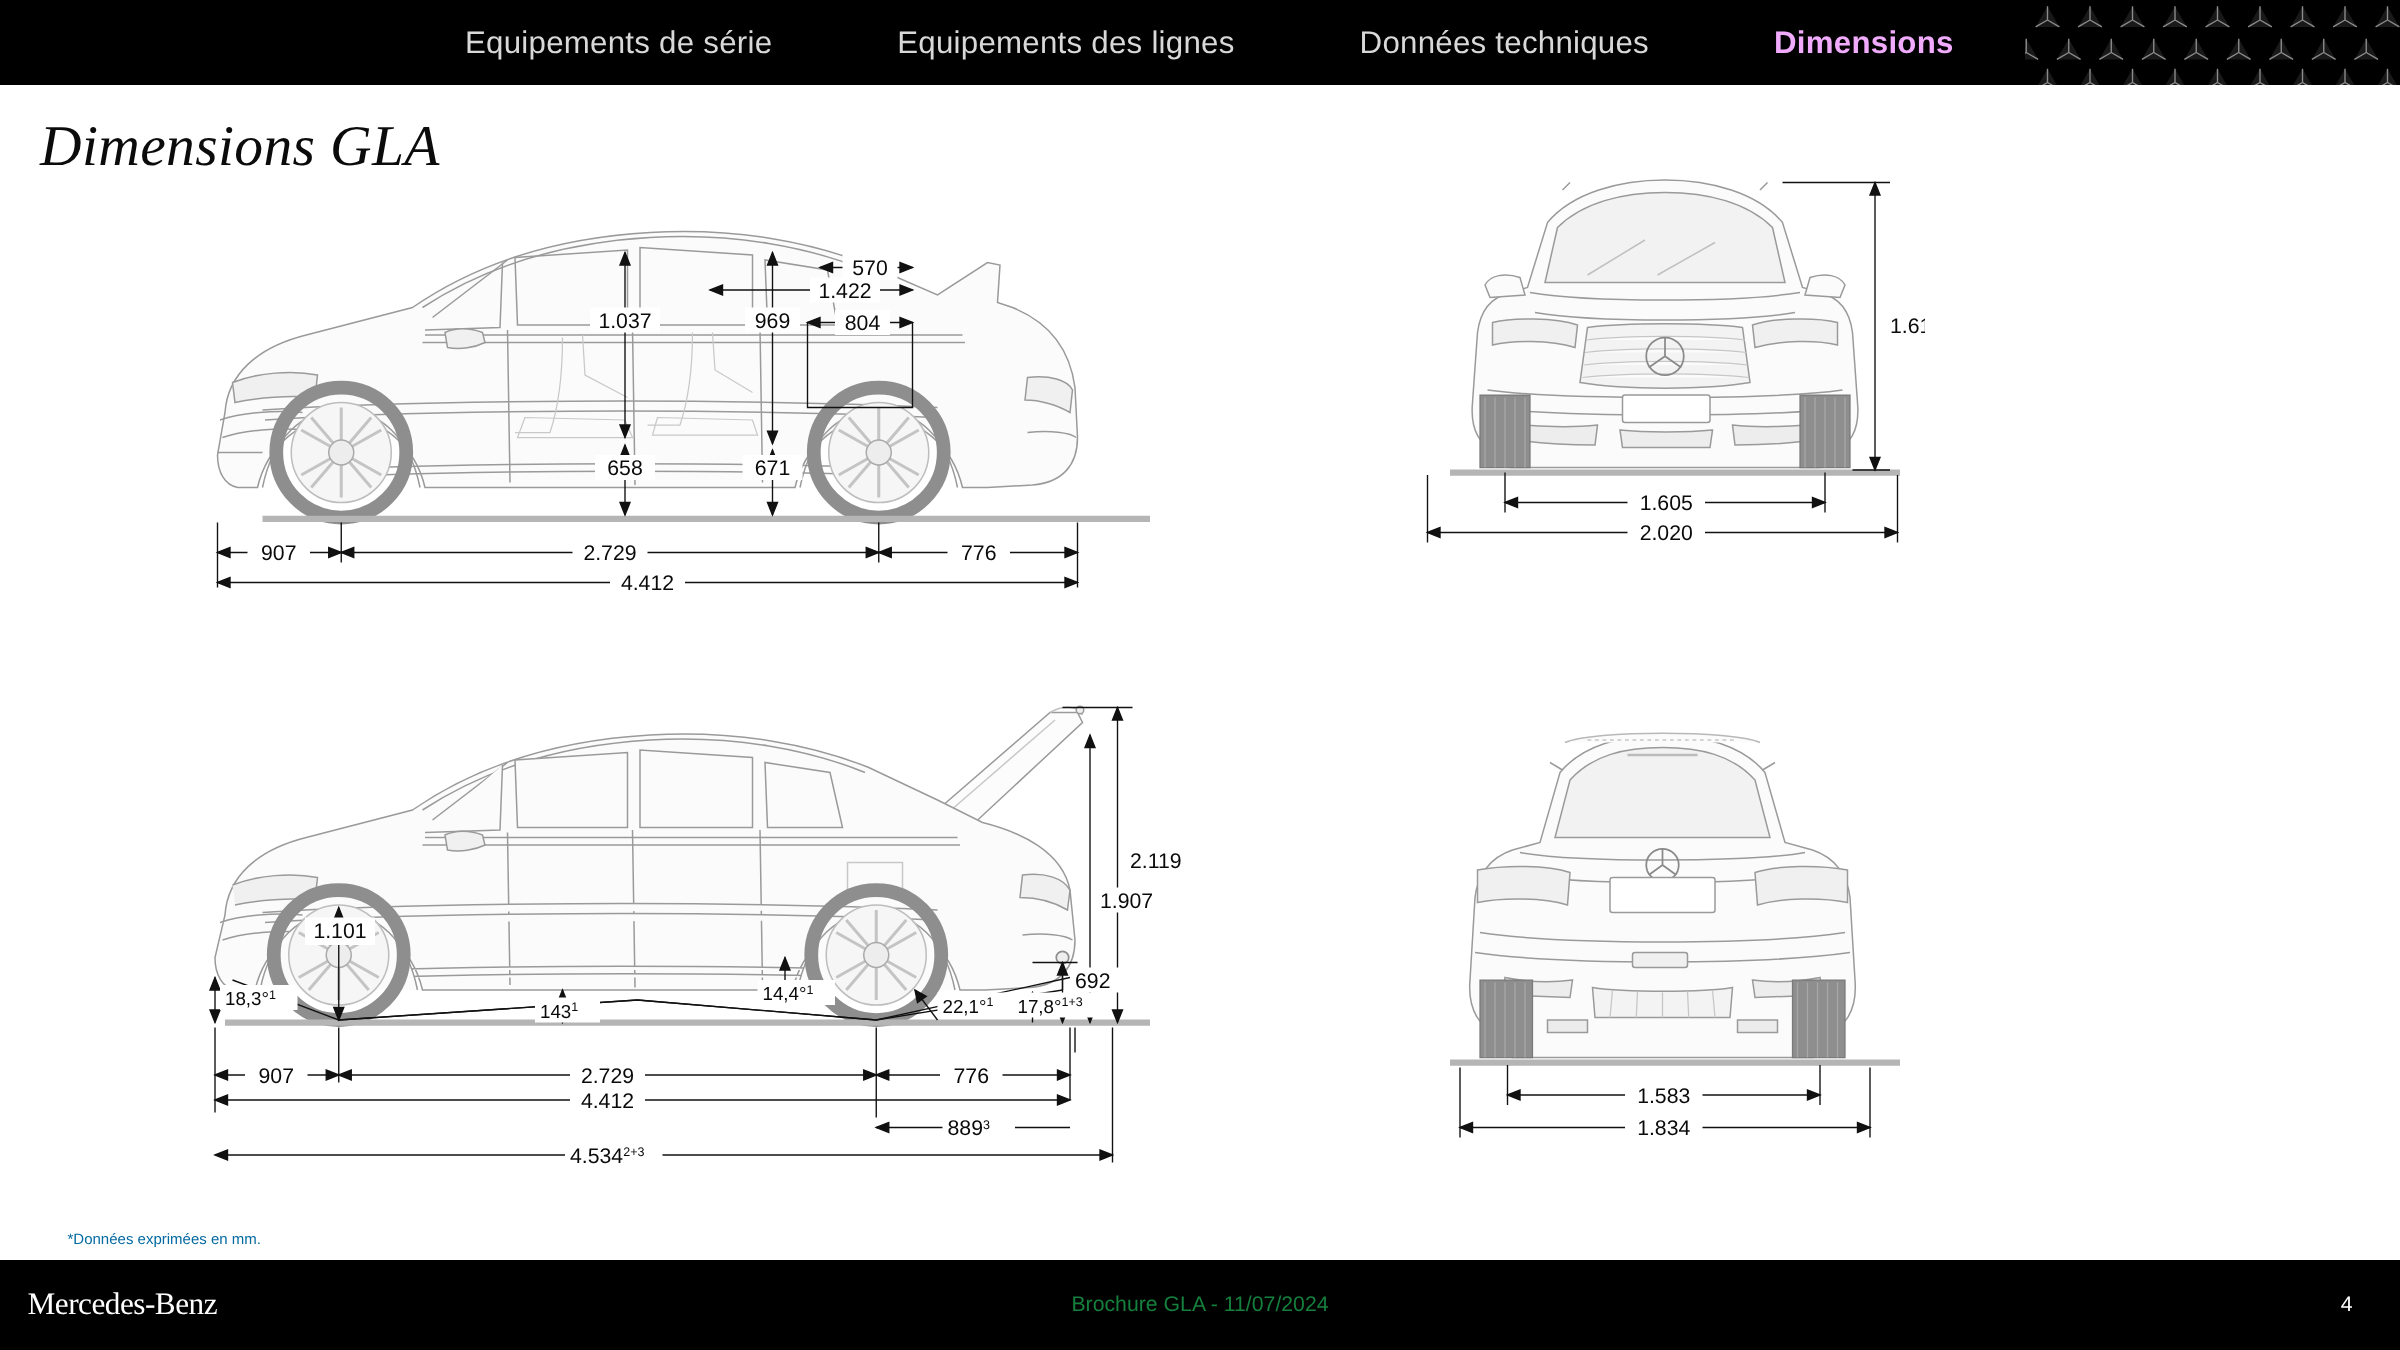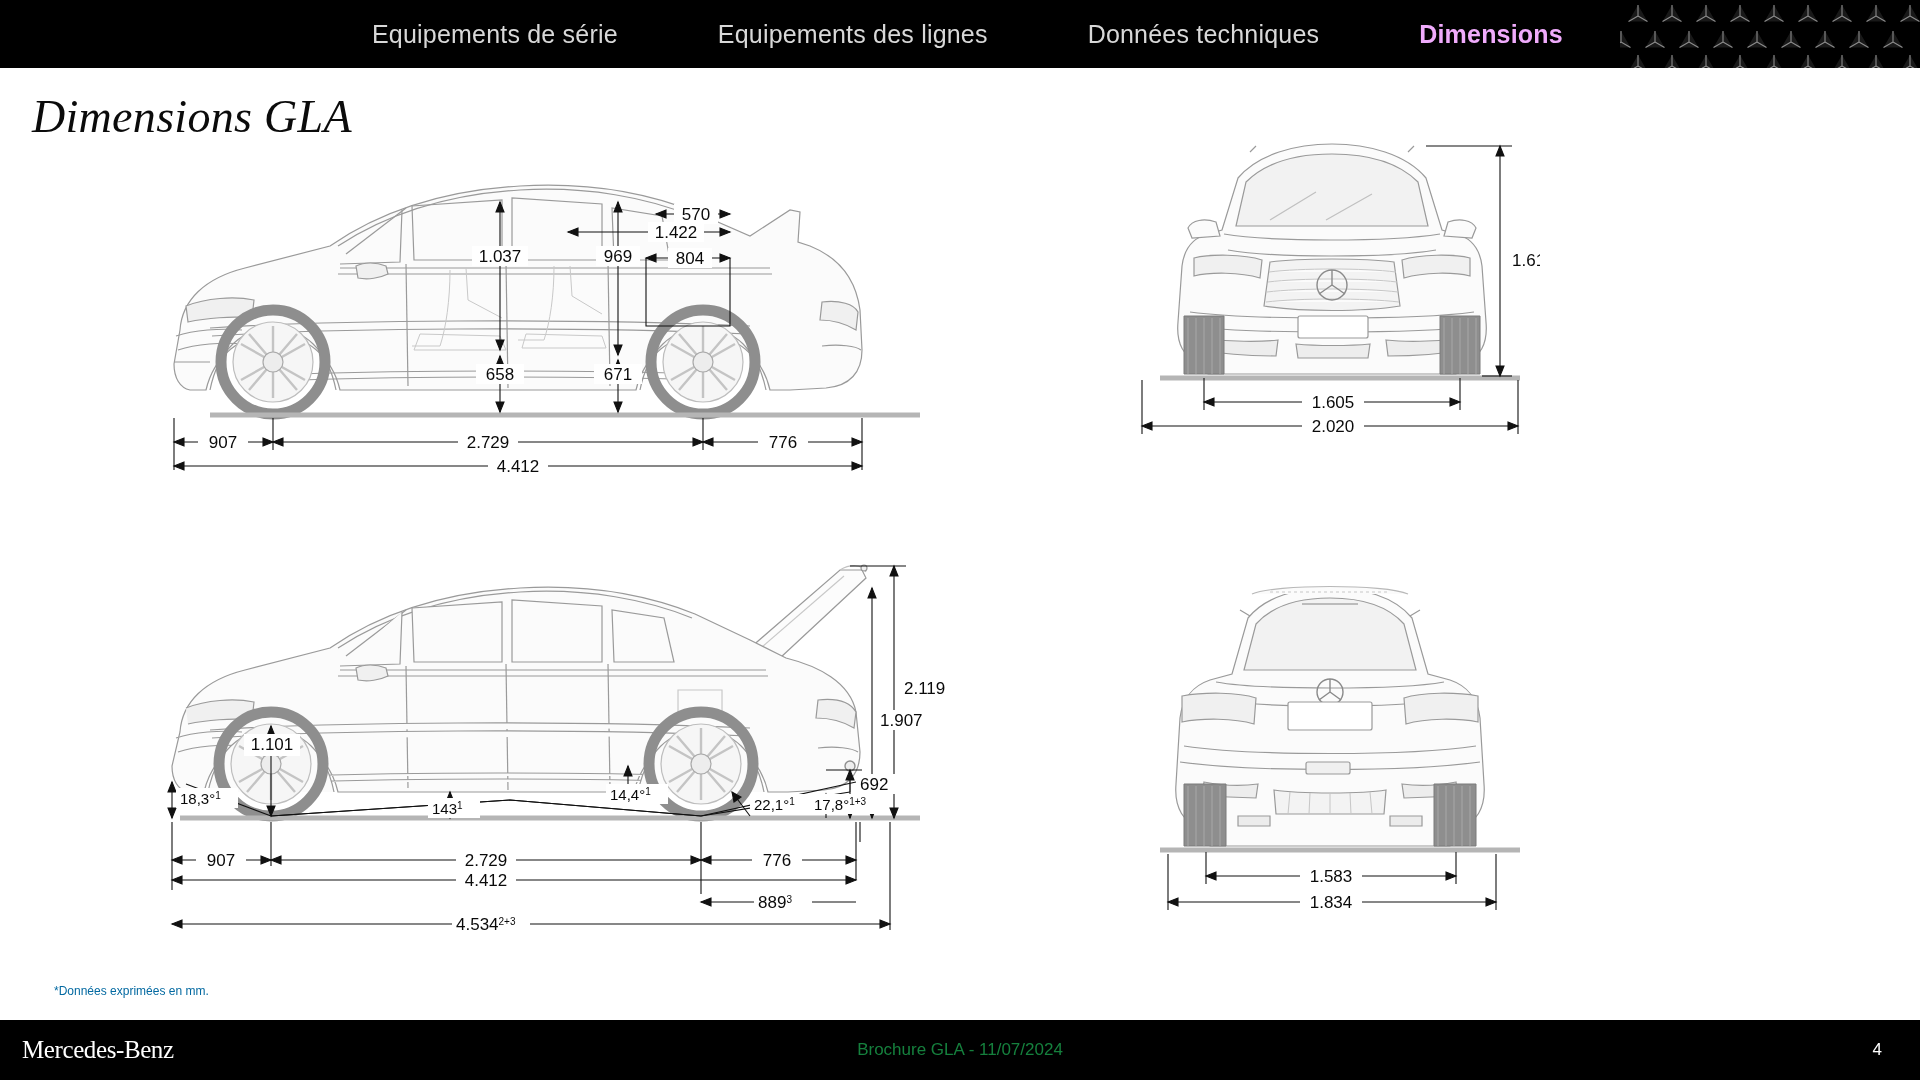--- a/index.html
+++ b/index.html
@@ -48,21 +48,21 @@
 
   
   .footnote {
     position: absolute; left: 34px; top: 984px;
     font-size: 12px; color: #0369a1; margin-left: 20px;
   }
 
   
   .footer {
     position: absolute; left: 0; bottom: 0;
-    width: 1920px; height: 60px; background: #000000;
+    width: 1920px; height: 72px; background: #000000;
     display: flex; align-items: center;
   }
   .footer-logo {
     position: absolute; left: 22px;
     color: #fff; font-family: "Liberation Serif", serif;
     font-size: 25px; letter-spacing: -0.4px;
   }
   .footer-center {
     position: absolute; left: 0; width: 1920px; text-align: center;
     color: #15803d; font-size: 17px;

